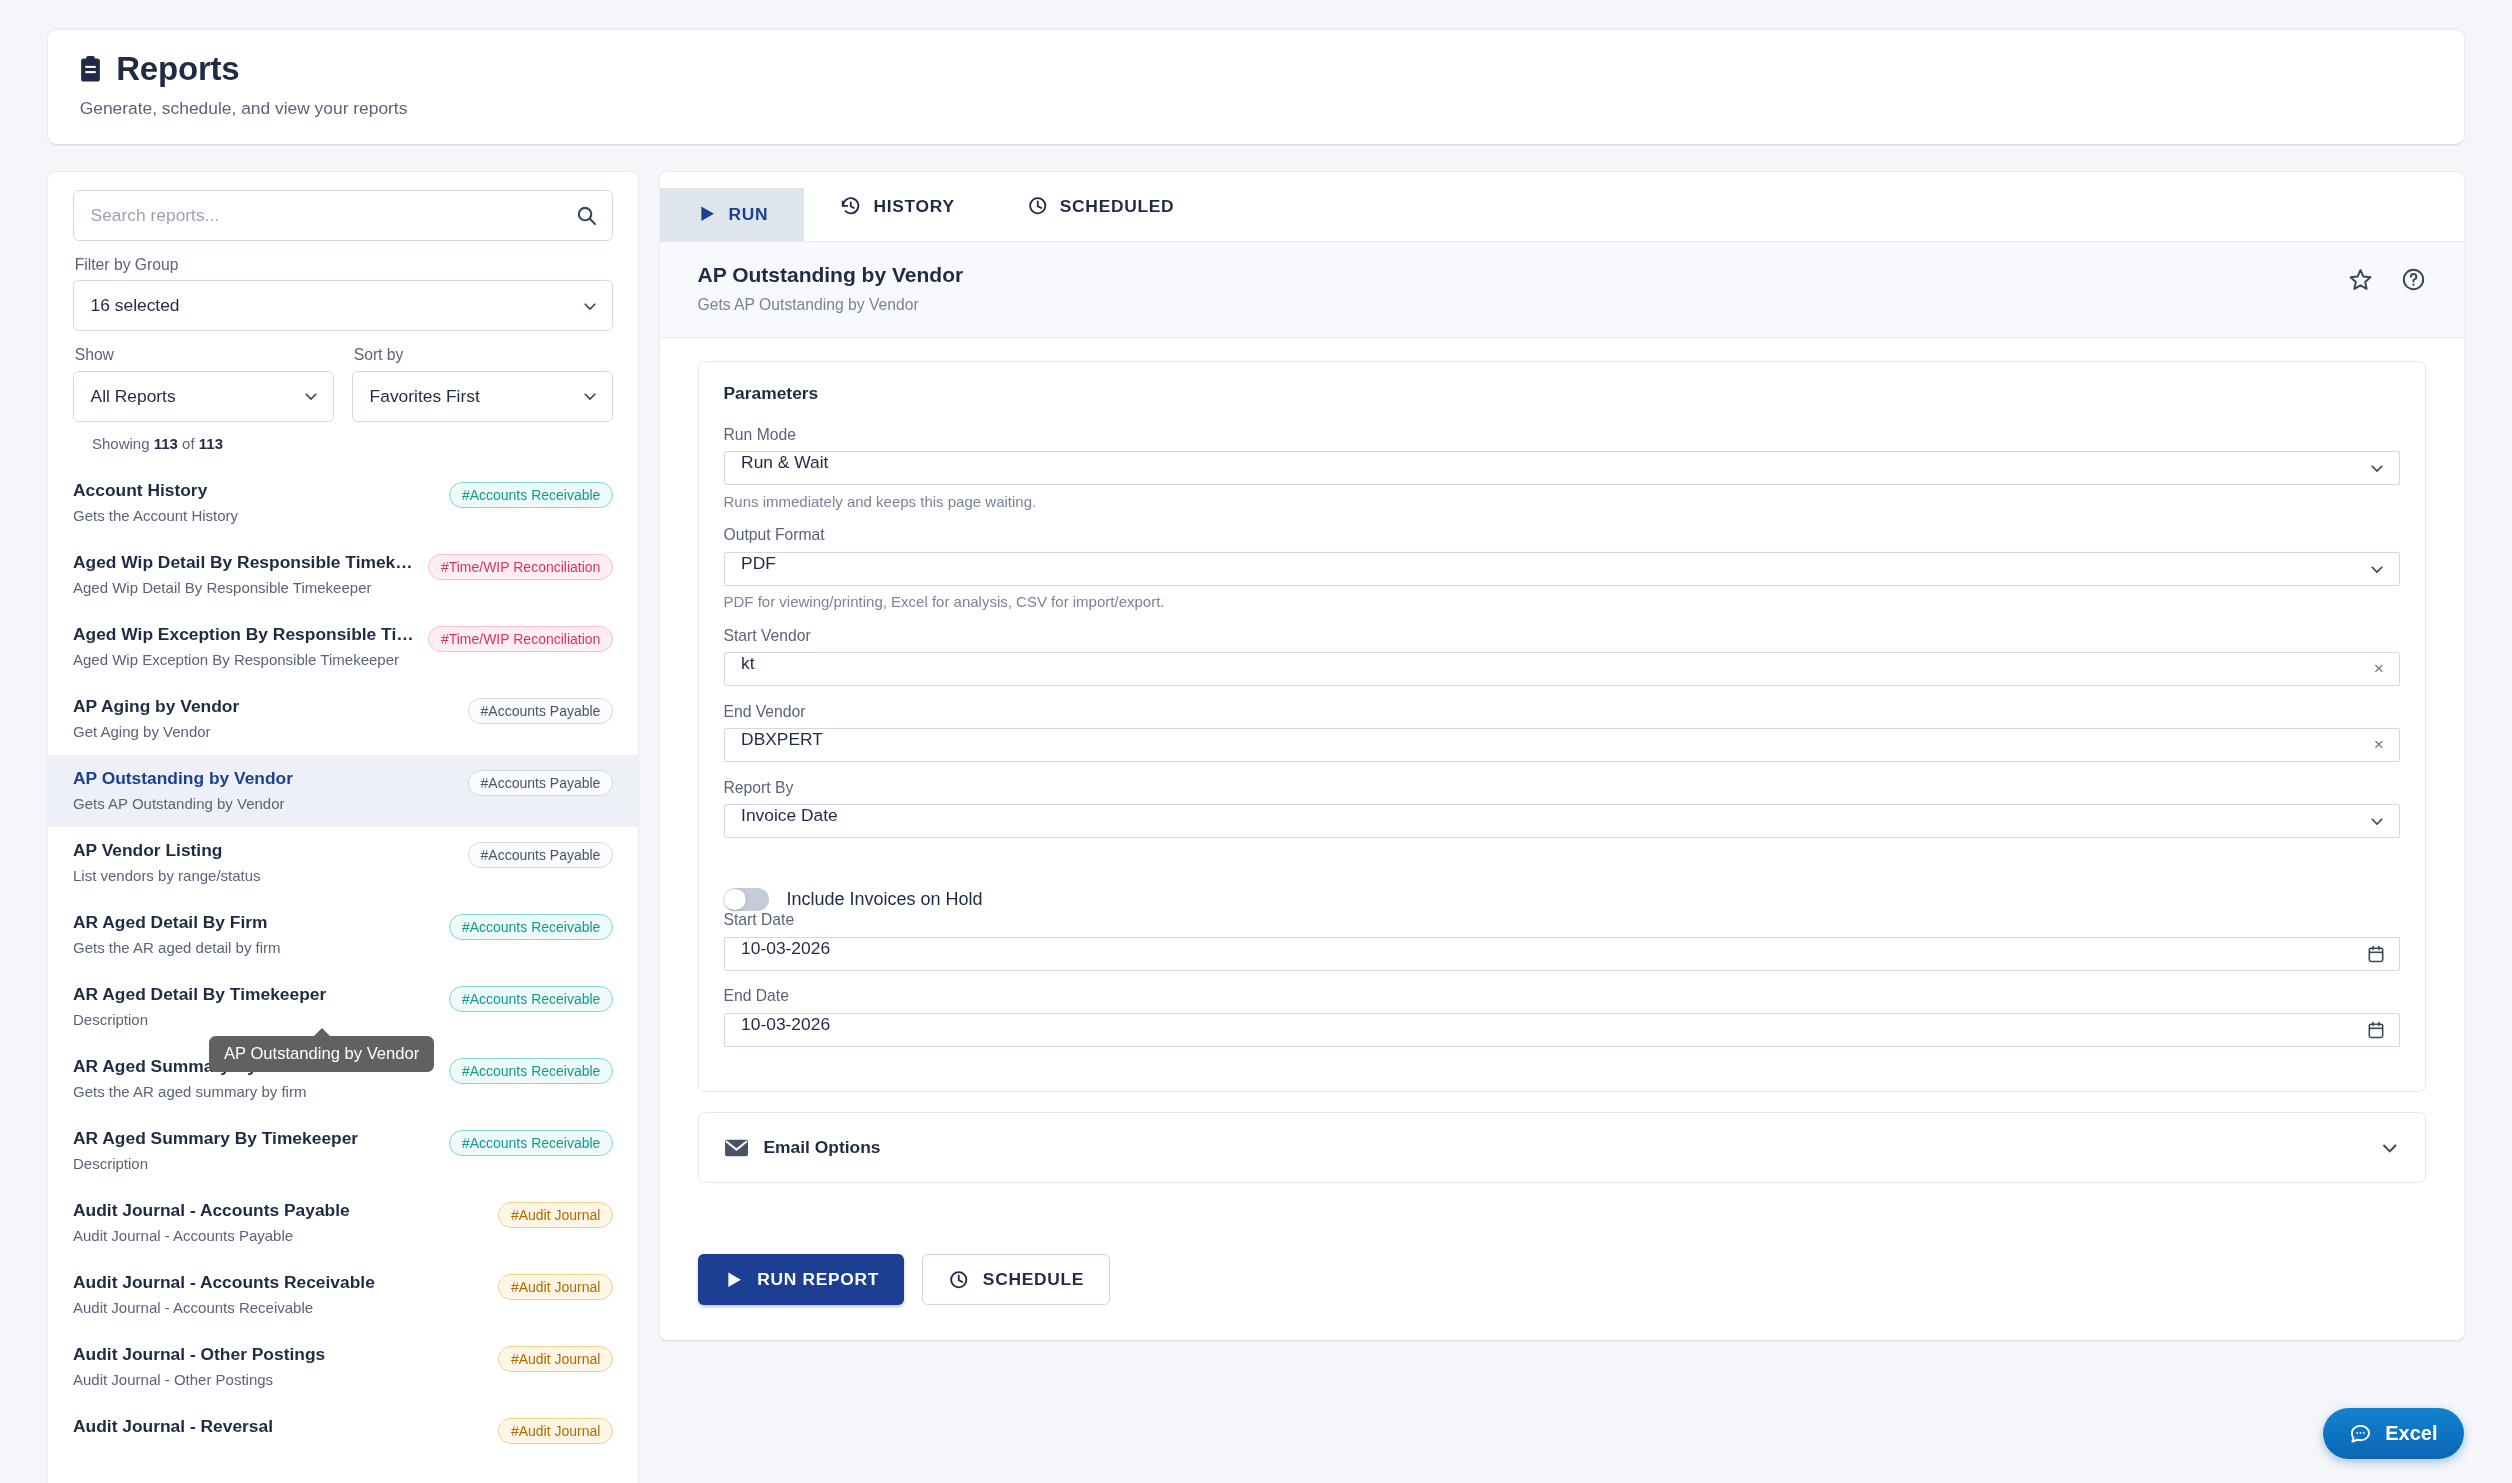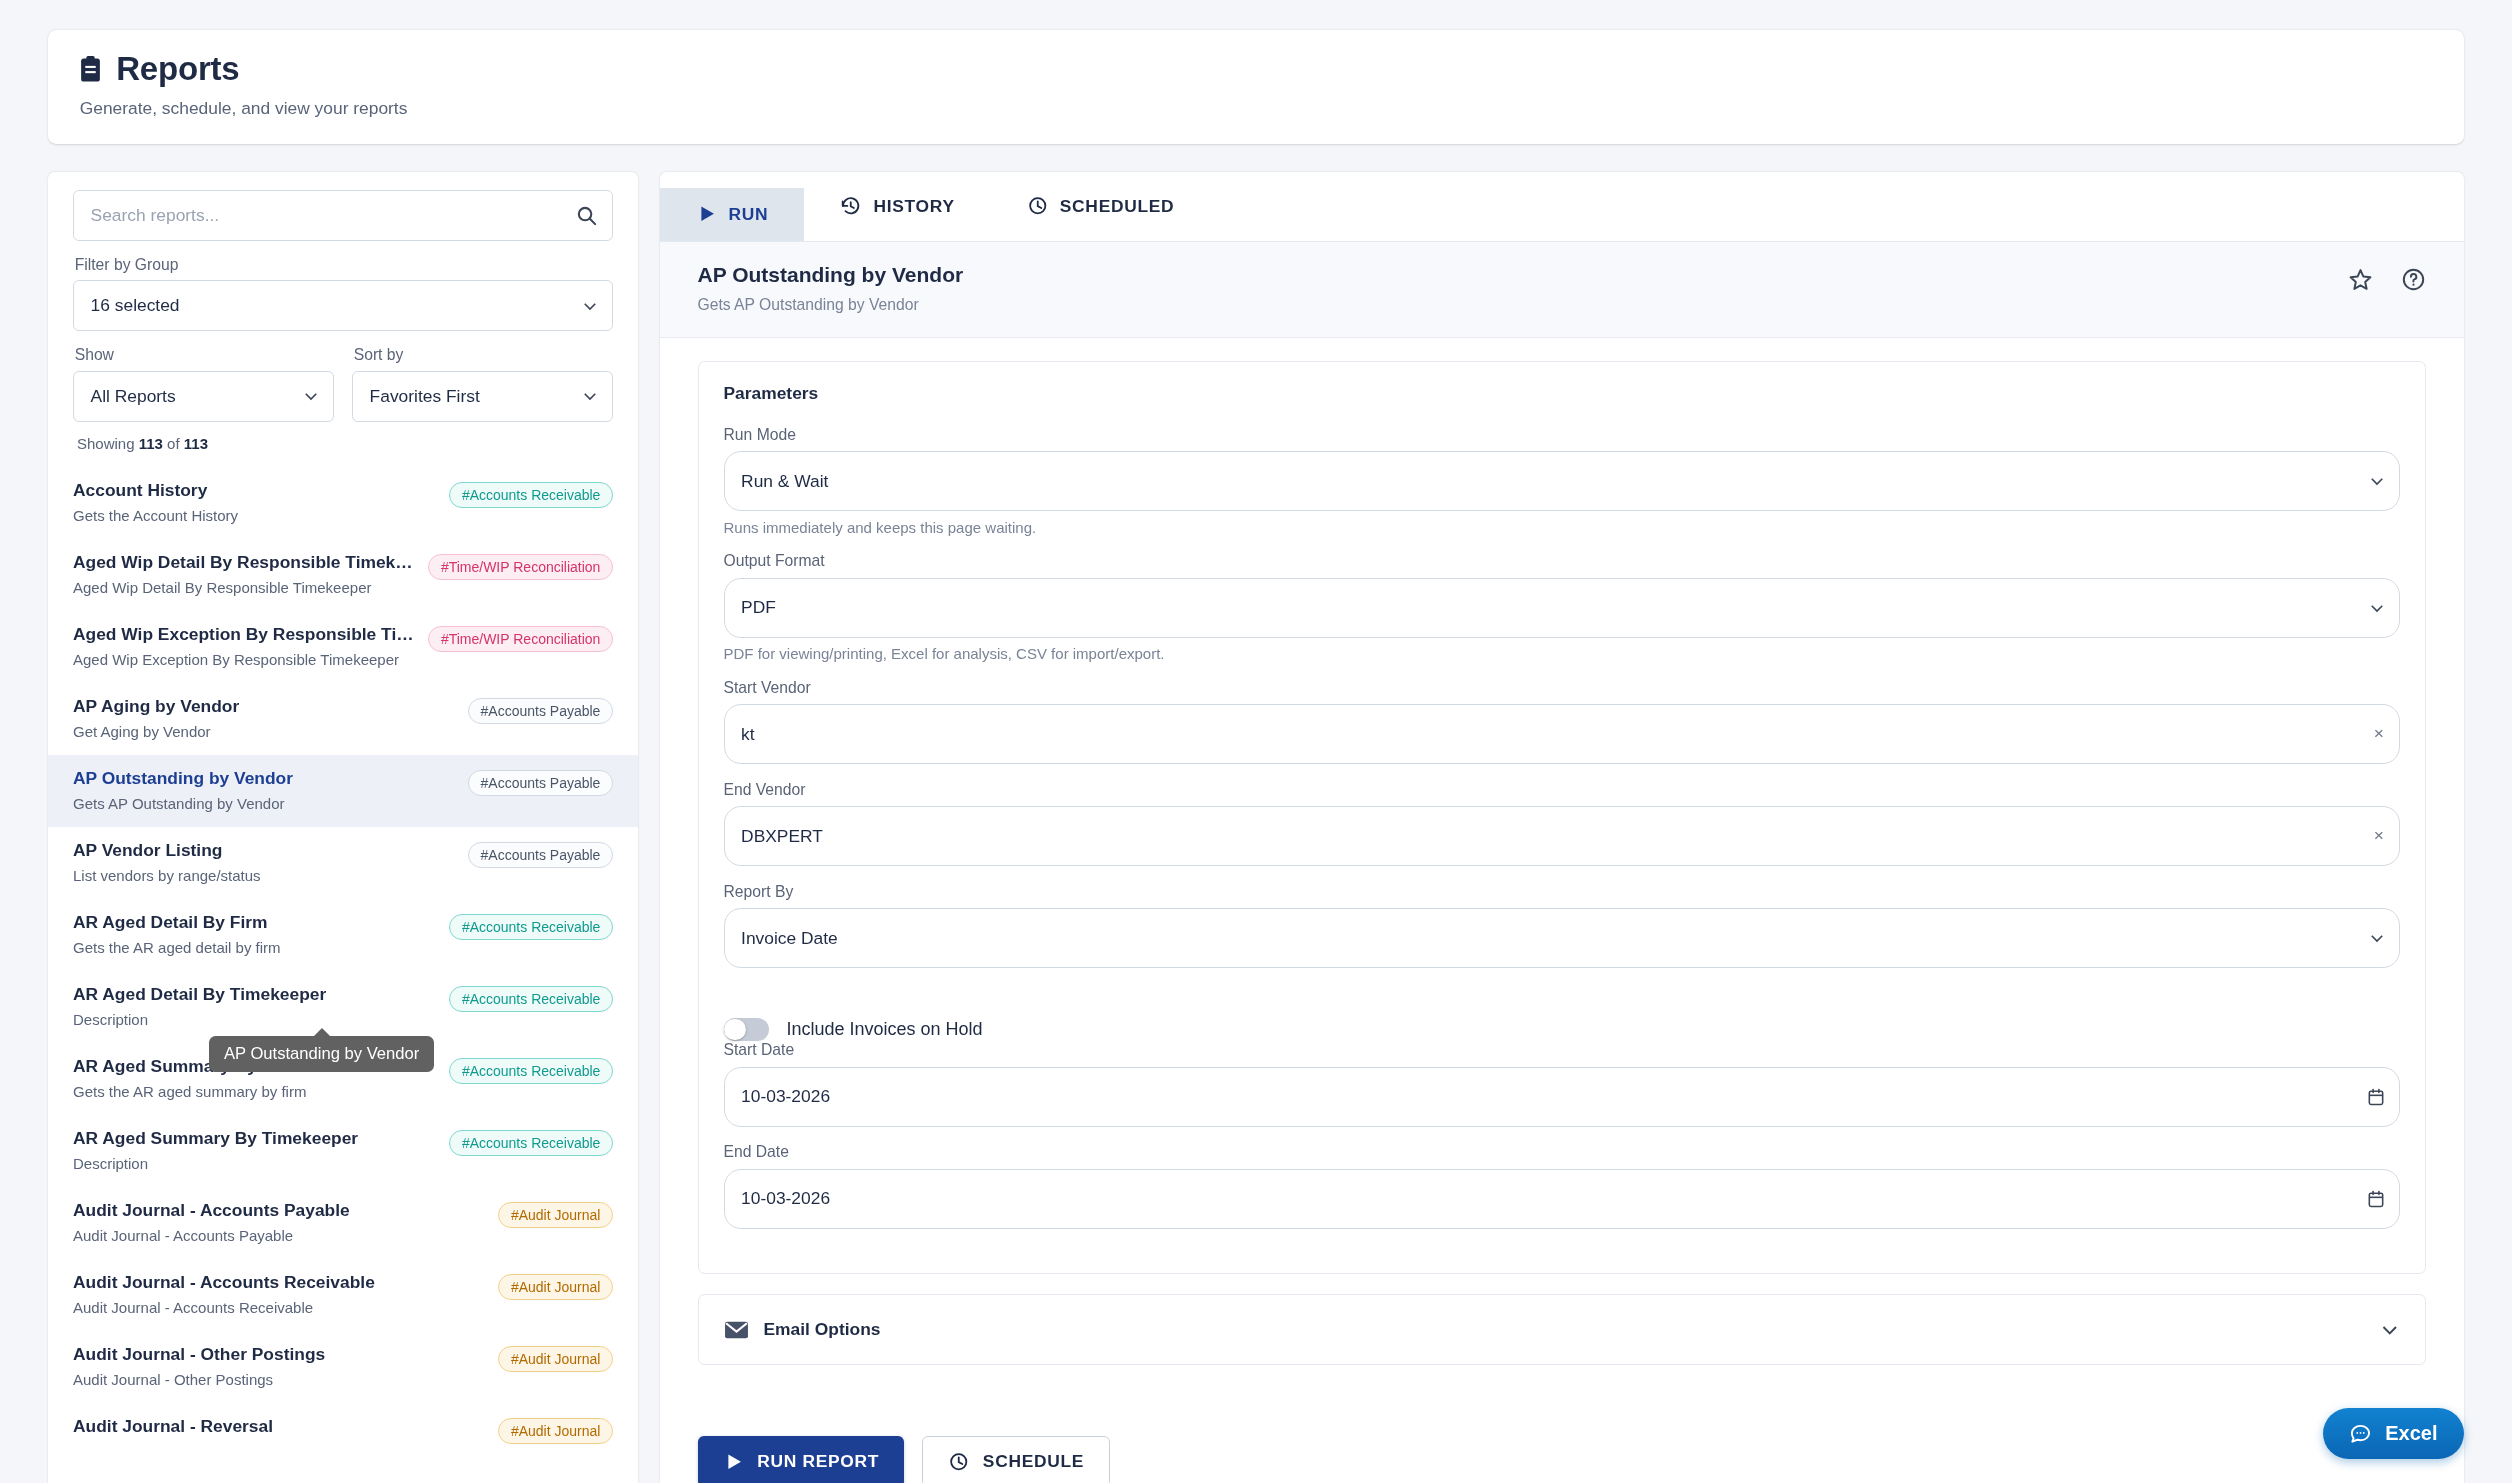--- a/index.html
+++ b/index.html
@@ -52,21 +52,21 @@
 
   .field-label { font-size: 15.7px; color: #5a6478; margin: 15px 0 6.6px 1.7px; }
   .select-box {
     position: relative; height: 51px; border: 0.8px solid #d3d9e3; border-radius: 5.8px;
     background: #fff; display: flex; align-items: center; padding: 0 38px 0 16.6px;
     font-size: 17.4px; color: #1f2a44; cursor: pointer;
   }
   .chev { position: absolute; right: 13.2px; top: 50%; transform: translateY(-50%); width: 18px; height: 18px; }
   .two-col { display: flex; gap: 18px; }
   .two-col > div { flex: 1; }
-  .showing { font-size: 15px; color: #5a6478; margin-top: 13.2px; margin-left: 4px; }
+  .showing { font-size: 15px; color: #5a6478; margin-top: 13.2px; margin-left: 19px; }
   .showing b { color: #1f2a44; font-weight: 700; }
 
   .report-list { margin-top: 5px; overflow: hidden; height: 1018px; position: relative; }
   .report-item {
     padding: 13.2px 25px 15px 25px; cursor: pointer; position: relative;
     display: flex; justify-content: space-between; align-items: flex-start; gap: 11.6px;
   }
   .report-item.active { background: #edf0f7; }
   .report-item .ri-texts { min-width: 0; }
   .ri-name { font-size: 17.4px; font-weight: 700; color: #1f2a44; white-space: nowrap; overflow: hidden; text-overflow: ellipsis; }
@@ -116,22 +116,22 @@
   .rh-icons { display: flex; gap: 28px; align-items: center; padding-top: 3.3px; }
   .rh-icons svg { width: 25px; height: 25px; cursor: pointer; }
 
   .panel-body { padding: 23px 38px 0 38px; }
   .params-card { border: 0.8px solid #e4e8ef; border-radius: 6.6px; padding: 21.5px 25px 28px 25px; }
   .params-title { font-size: 17.4px; font-weight: 700; color: #1f2a44; margin-bottom: 21.5px; }
   .grid2 { display: grid; grid-template-columns: 1fr; column-gap: 18px; }
   .fld { margin-bottom: 16.6px; }
   .fld-label { font-size: 15.7px; color: #5a6478; margin-bottom: 7.5px; }
   .inp {
-    position: relative; height: 60px; border: 0.8px solid #d3d9e3; border-radius: 17px;
-    background: #fff; display: flex; align-items: center; padding: 0 43px 0 16.6px;
+    position: relative; height: 34px; border: 0.8px solid #d3d9e3; border-radius: 2px;
+    background: #fff; display: flex; align-items: flex-start; padding: 0 43px 0 16.6px;
     font-size: 17.4px; color: #1f2a44;
   }
   .inp.select { cursor: pointer; }
   .hint { font-size: 15px; color: #7a8496; margin-top: 7.5px; }
   .clear-x {
     position: absolute; right: 15px; top: 50%; transform: translateY(-50%);
     font-size: 17.4px; color: #6b7689; cursor: pointer; line-height: 1;
   }
   .cal-ico { position: absolute; right: 13.2px; top: 50%; transform: translateY(-50%); width: 20px; height: 20px; cursor: pointer; }
 

